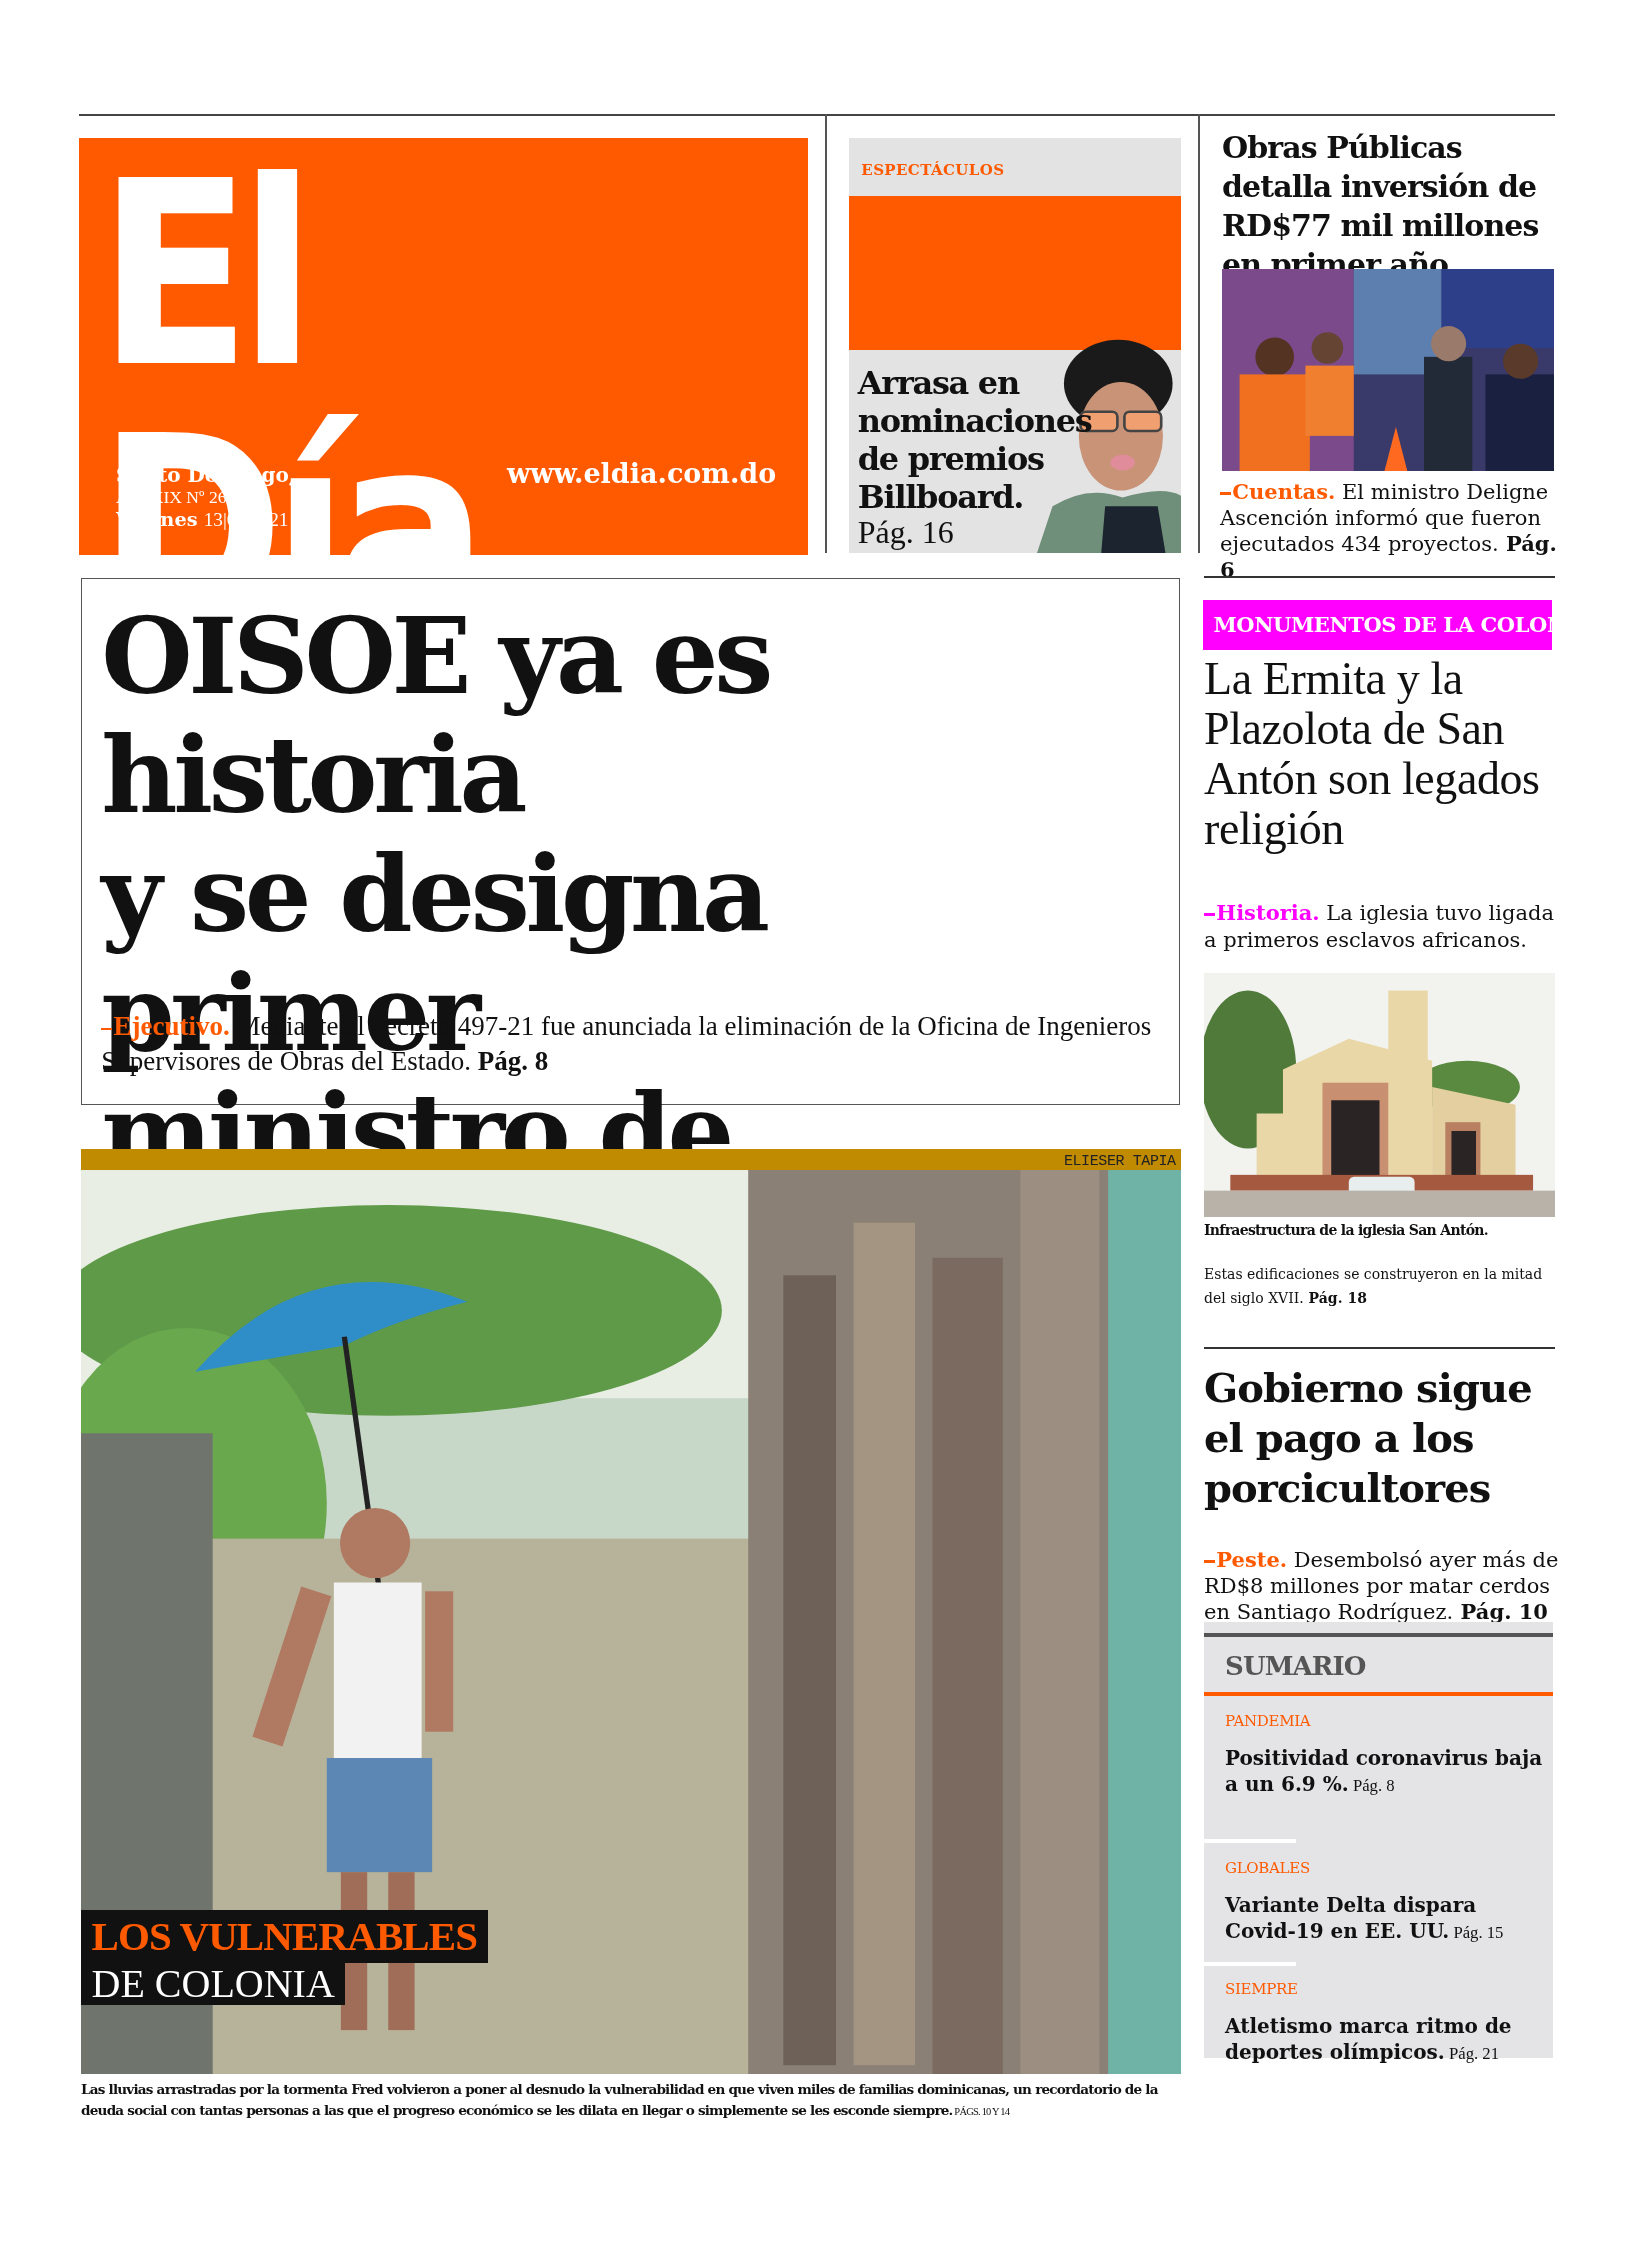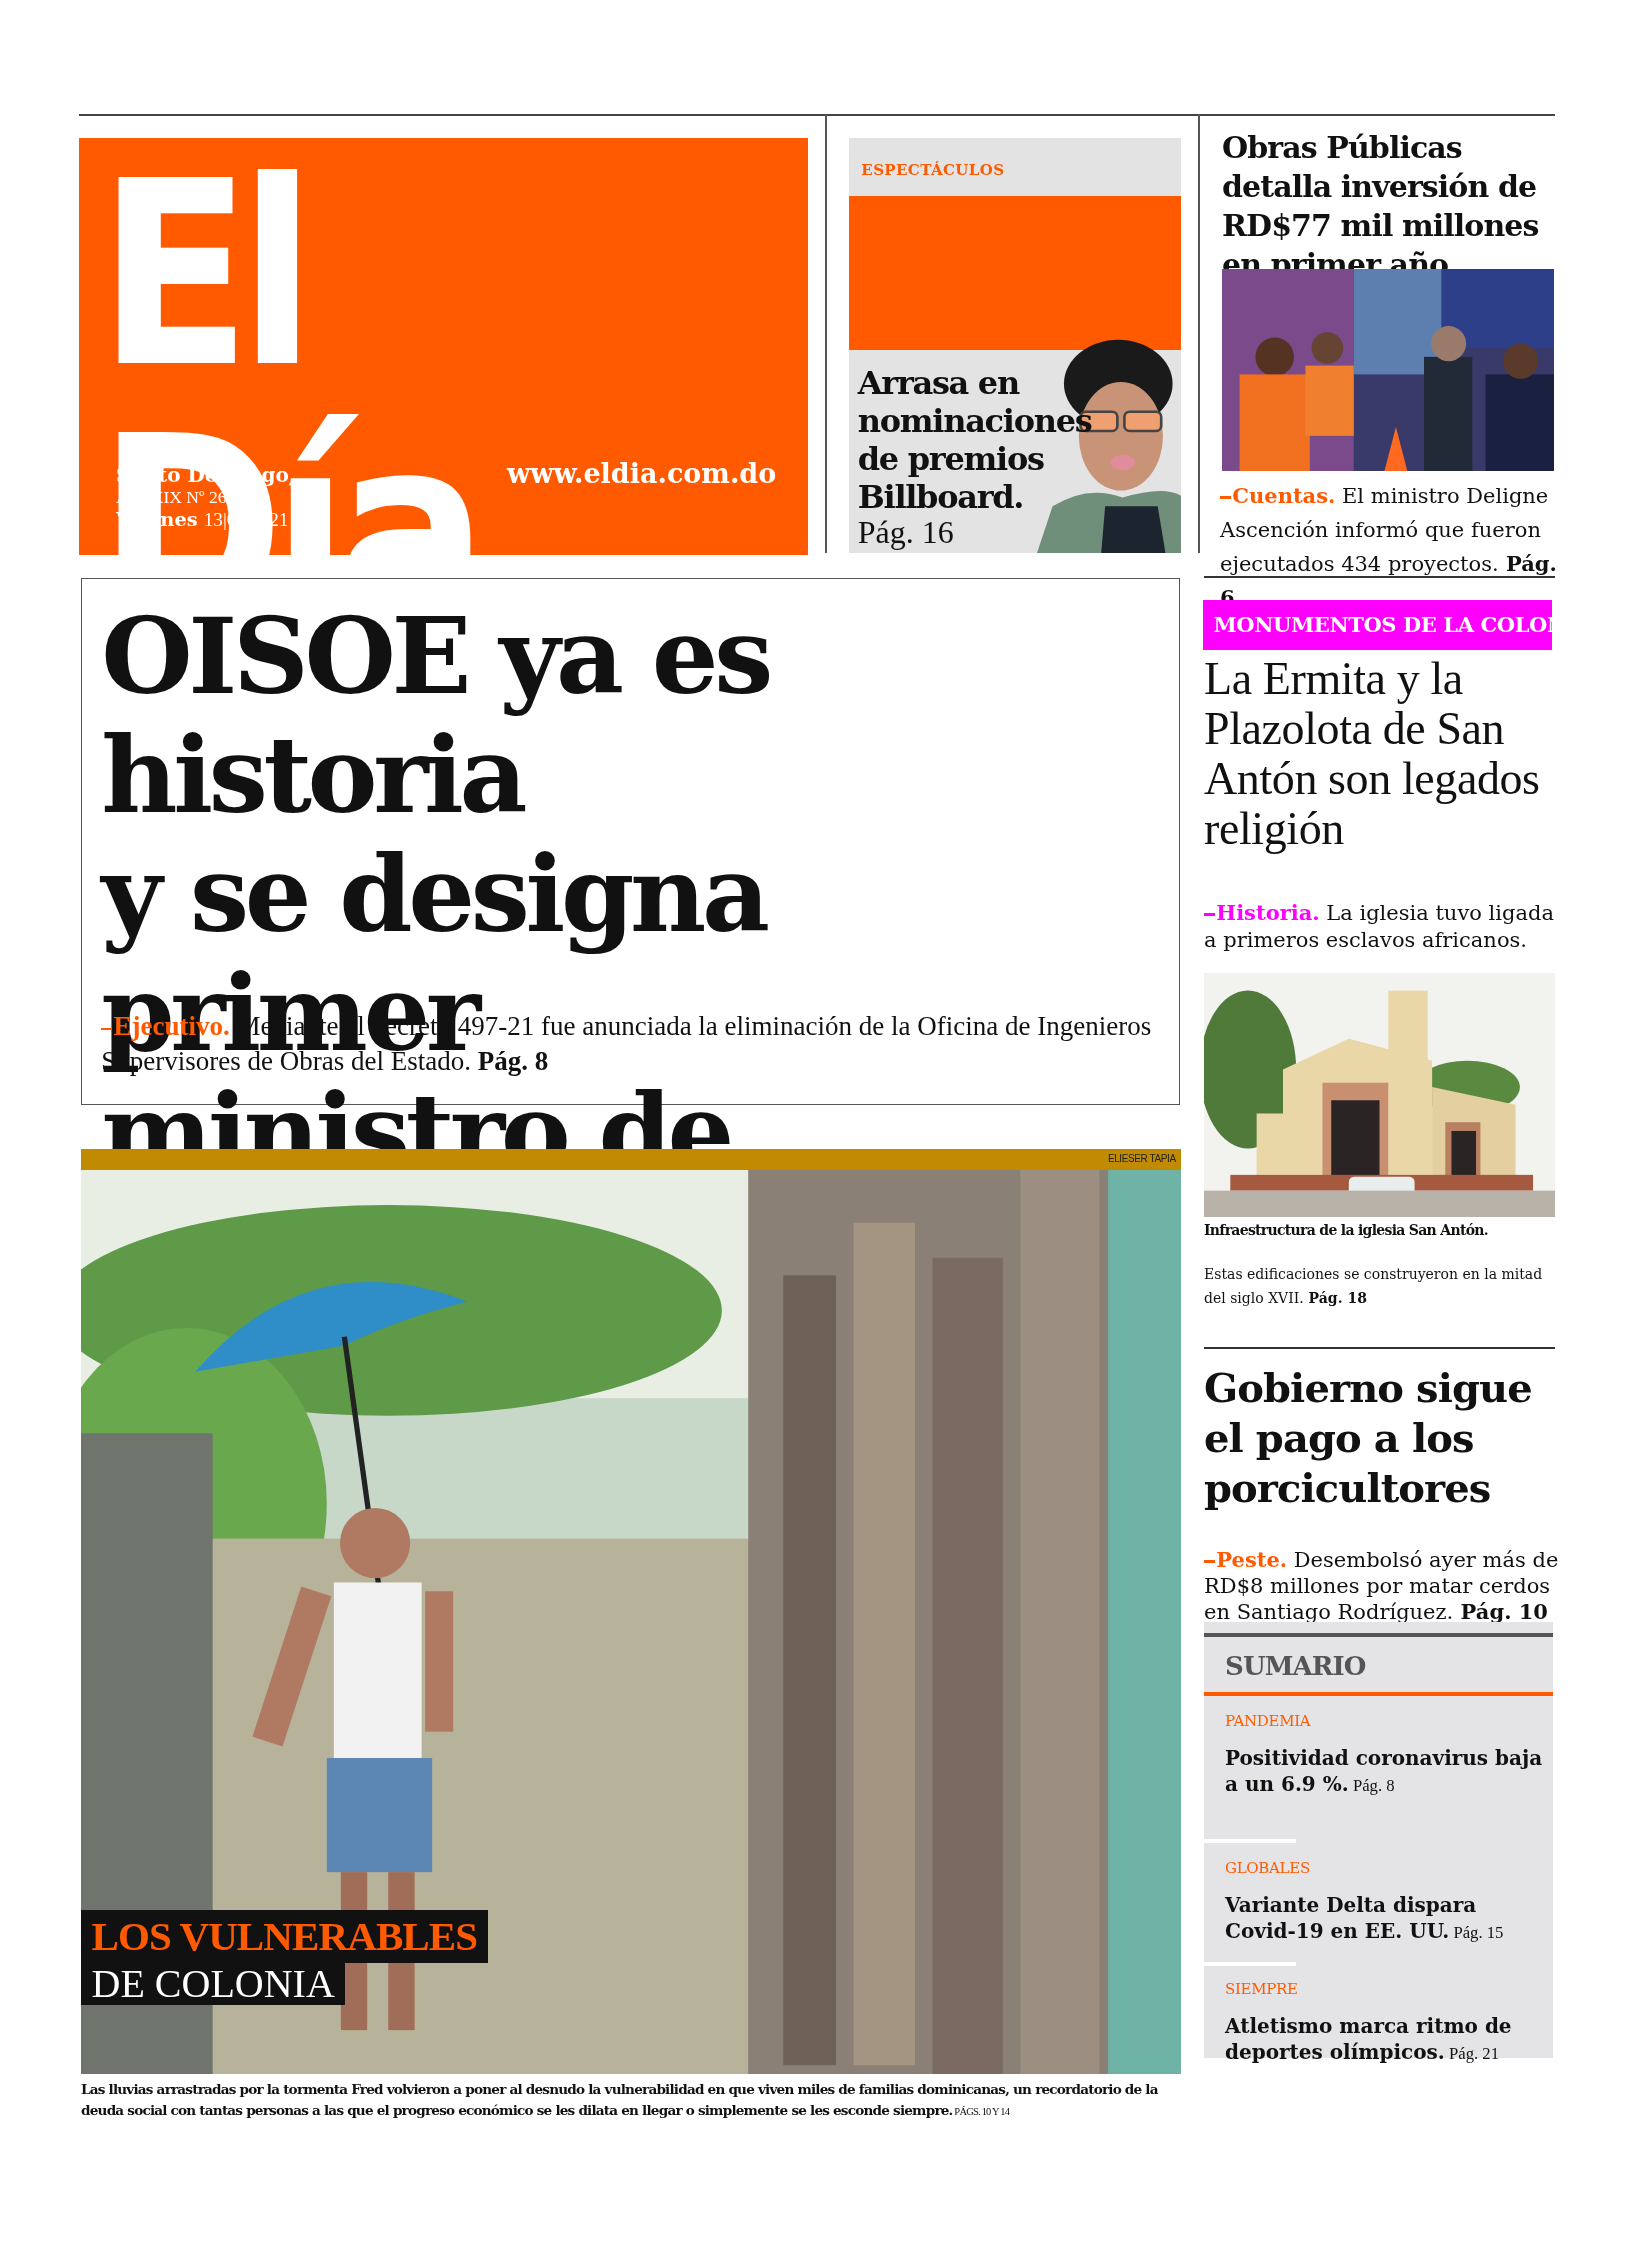--- a/index.html
+++ b/index.html
@@ -25,21 +25,21 @@
   .promo-kicker { position: absolute; left: 12.3px; top: 23px; font-size: 15px; font-weight: bold; color: #ff5a00; letter-spacing: 0.4px; }
   .promo-band { position: absolute; left: 0; top: 58px; width: 332px; height: 154px; background: #ff5a00; }
   .promo-title { position: absolute; left: 16px; top: 63px; font-size: 54px; line-height: 56px; font-weight: bold; color: #fff; }
   .promo-photo { position: absolute; left: 186px; top: 193px; width: 149px; height: 228px; }
   .promo-text { position: absolute; left: 8.8px; top: 226px; font-size: 32px; line-height: 38px; font-weight: bold; letter-spacing: -1.3px; color: #111; }
   .promo-page { position: absolute; left: 8.8px; top: 376px; font-size: 32px; font-family: "Liberation Serif", serif; }
 
   
   .obras-title { left: 1222px; top: 128px; width: 334px; font-size: 30px; line-height: 39px; font-weight: bold; letter-spacing: -0.9px; }
   .obras-photo { left: 1222px; top: 269px; width: 332px; height: 202px; }
-  .obras-text { left: 1220px; top: 479px; width: 338px; font-size: 21px; line-height: 34px; }
+  .obras-text { left: 1220px; top: 479px; width: 338px; font-size: 21px; line-height: 26px; }
 
   .kicker-orange { color: #ff5a00; font-weight: bold; }
   .kicker-magenta { color: #ff00ff; font-weight: bold; }
   .dash { display: inline-block; width: 10.5px; height: 2.6px; vertical-align: middle; margin-right: 1.8px; }
   .pag { font-weight: bold; }
 
   .hrule-r1 { left: 1204px; top: 576px; width: 351px; height: 1.8px; background: #333; }
 
   
   .lead-box { left: 81px; top: 578px; width: 1099px; height: 527px; border: 1.8px solid #555; }
@@ -66,21 +66,21 @@
   .sum-title { position: absolute; left: 21px; top: 29px; font-size: 26px; font-weight: bold; color: #555; letter-spacing: -0.9px; }
   .sum-orule { position: absolute; left: 0; top: 70px; width: 349px; height: 4.4px; background: #ff5a00; }
   .sum-item { position: absolute; left: 21px; width: 325px; }
   .sum-kicker { font-size: 15px; font-weight: normal; color: #ff5a00; letter-spacing: -0.3px; }
   .sum-head { font-size: 20px; line-height: 26px; font-weight: bold; margin-top: 15px; }
   .sum-head .p { font-weight: normal; font-size: 16.7px; font-family: "Liberation Serif", serif; }
   .sum-sep { position: absolute; left: 0; width: 92px; height: 3.5px; background: #fff; }
 
   
   .photo-band { left: 81px; top: 1149px; width: 1100px; height: 21px; background: #c08b00; }
-  .photo-credit { position: absolute; right: 5.3px; top: 4.4px; font-size: 10px; font-family: Liberation Sans, sans-serif; color: #222; letter-spacing: -0.4px; }
+  .photo-credit { position: absolute; right: 5.3px; top: 4.4px; font-size: 15px; font-family: Liberation Mono, monospace; color: #222; letter-spacing: -0.4px; }
   .main-photo { left: 81px; top: 1170px; width: 1100px; height: 904px; overflow: hidden; }
   .photo-label { left: 81px; top: 1910px; }
   .label-l1 { background: #111; color: #ff5a00; font-size: 41px; font-weight: bold; padding: 0 10.5px; display: inline-block; letter-spacing: -0.9px; line-height: 53px; font-family: "Liberation Serif", serif; }
   .label-l2 { background: #111; color: #fff; font-size: 40px; padding: 0 10.5px; display: inline-block; line-height: 42px; font-family: "Liberation Serif", serif; }
   .main-caption { left: 81px; top: 2079px; width: 1106px; font-size: 13.6px; line-height: 21px; font-weight: bold; letter-spacing: -0.8px; }
   .main-caption .p { font-weight: normal; font-size: 10.5px; font-family: "Liberation Serif", serif; }
 </style>
 </head>
 <body>
 

